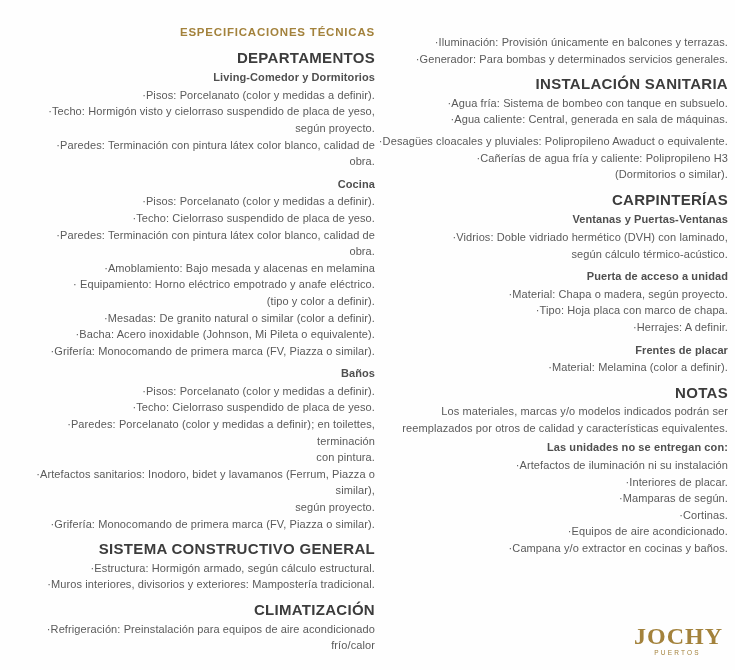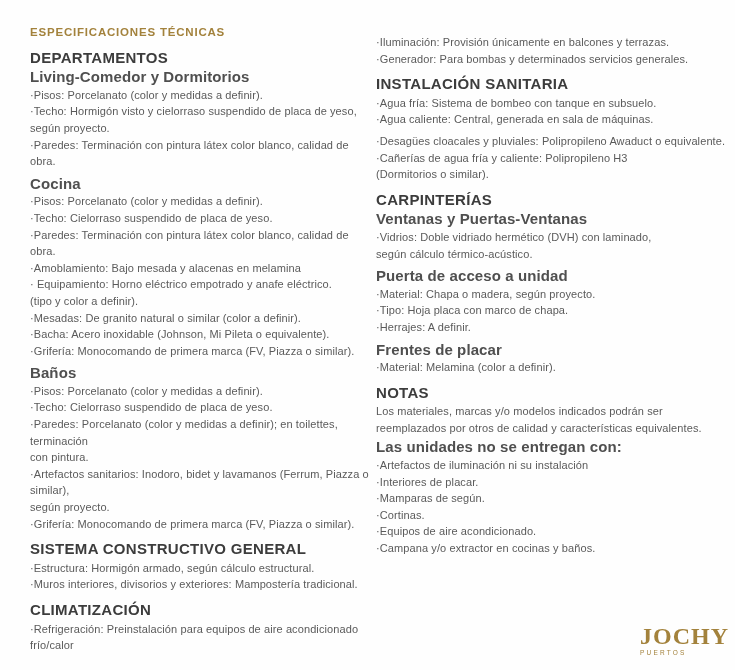--- a/index.html
+++ b/index.html
@@ -3,21 +3,21 @@
 <meta charset="utf-8">
 <style>
   html,body{margin:0;padding:0;background:#ffffff;}
   .page{
     position:relative;
     width:735px;height:670px;
     background:#fefefe;
     font-family:"Liberation Sans","DejaVu Sans",sans-serif;
     overflow:hidden;
   }
-  .col{position:absolute;top:24px;}
+  .col{position:absolute;top:24px;text-align:right;}
   .col-left{left:30px;width:345px;}
   .col-right{left:376px;width:352px;top:34px;}
   .page p{
     margin:0;
     font-size:11px;
     line-height:16.6px;
     color:#5a5a5a;
     letter-spacing:0.1px;
   }
   p.doc-title{
@@ -31,30 +31,30 @@
     font-weight:bold;
     color:#3c3c3c;
     font-size:15px;
     letter-spacing:0.3px;
     margin-top:9px;
     margin-bottom:2px;
   }
   p.sub{
     font-weight:bold;
     color:#4f4f4f;
-    font-size:15px;
+    font-size:11px;
     margin-top:6px;
     margin-bottom:1px;
   }
   p.sub-tight{margin-top:3px;}
   p.gap{margin-top:5px;}
   .logo{
     position:absolute;
-    right:6px;bottom:14px;
-    text-align:left;
+    right:12px;bottom:14px;
+    text-align:center;
     margin-top:20px;
   }
   .logo-brand{
     font-family:"Liberation Serif","DejaVu Serif",serif;
     font-weight:bold;
     font-size:24px;
     line-height:1;
     color:var(--accent,#a3823c);
     letter-spacing:1px;
   }

